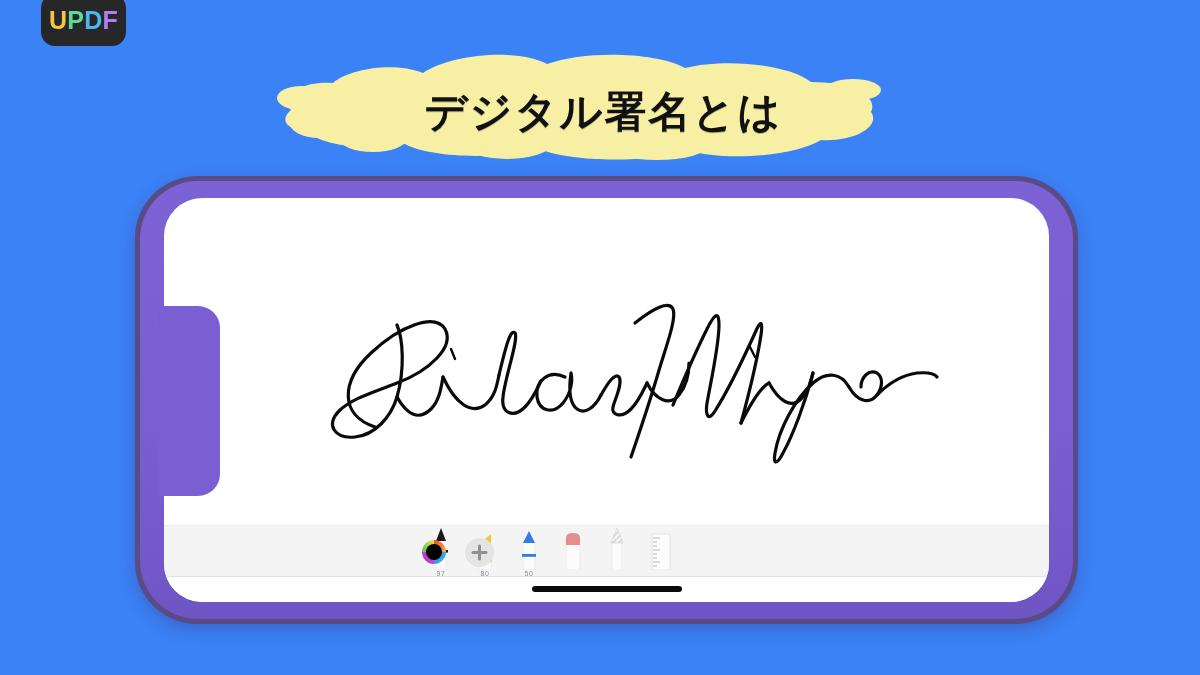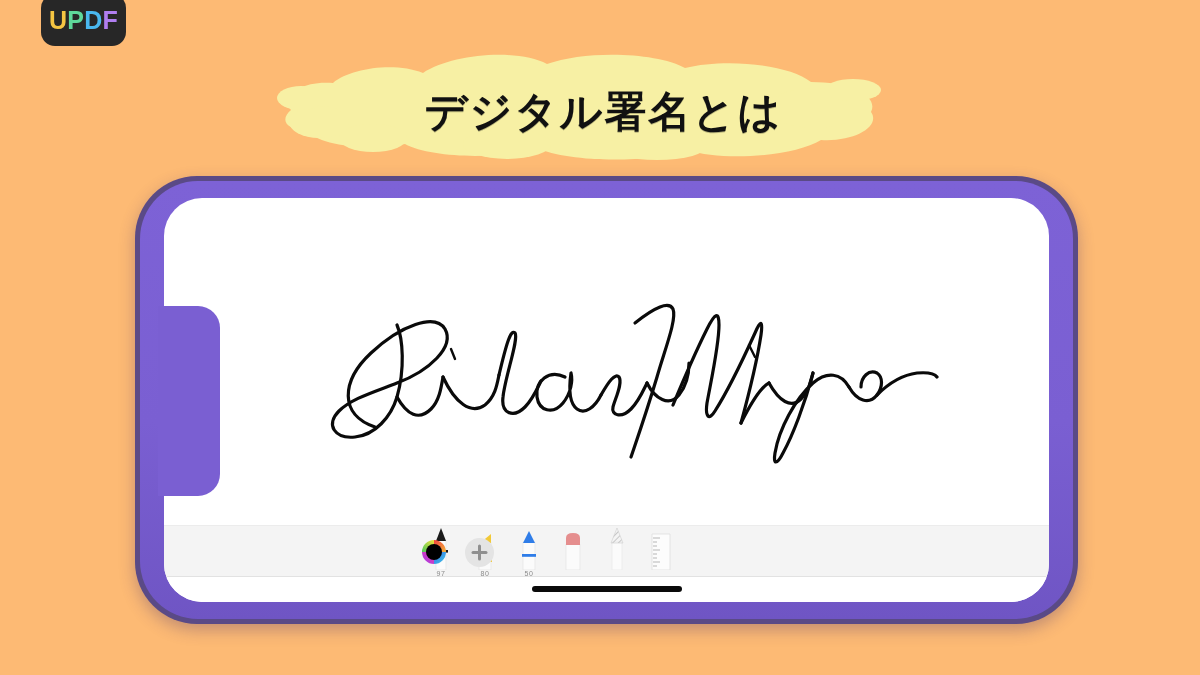--- a/index.html
+++ b/index.html
@@ -130,21 +130,21 @@
     background:#ffffff;
   }
   #homebar {
     position:absolute; left:50%; top:8px; transform:translateX(-50%);
     width:150px; height:6px; background:#0a0a0a; border-radius:3px;
   }
 </style>
 </head>
 <body>
 
-<div id="stage" style="background: #fdba74;">
+<div id="stage" style="background: #3b82f6;">
 
   <div id="logo" style="background: rgb(39, 39, 39);">
     <div class="wordmark">
       <span style="color: rgb(245, 197, 66);">U</span><span style="color: rgb(94, 216, 154);">P</span><span style="color: rgb(74, 184, 239);">D</span><span style="color: rgb(176, 126, 240);">F</span>
     </div>
   </div>
 
   <div id="title-wrap">
     <svg id="brush" width="630" height="112" viewBox="0 0 630 112">
       <path id="brush-path" d="

